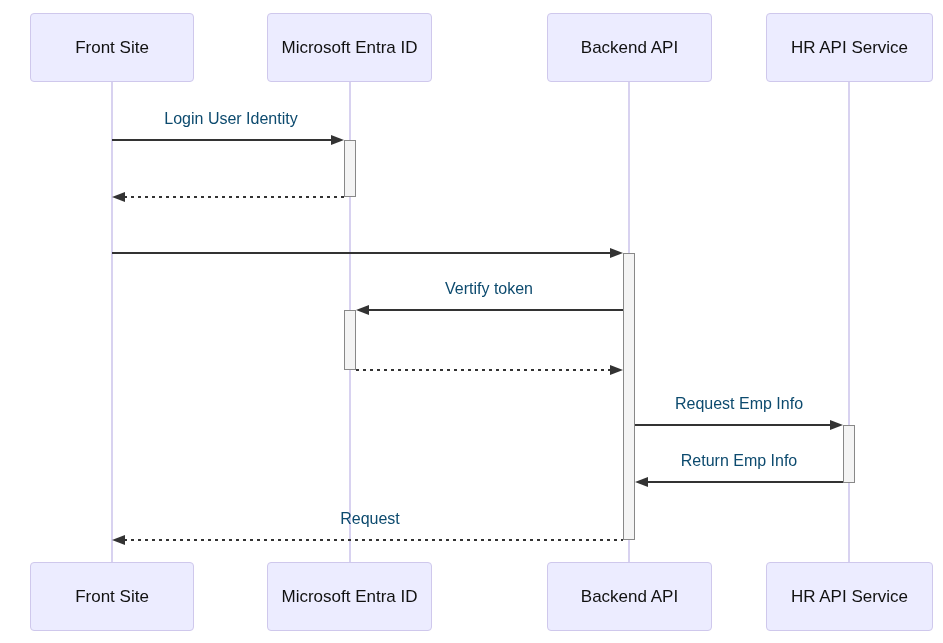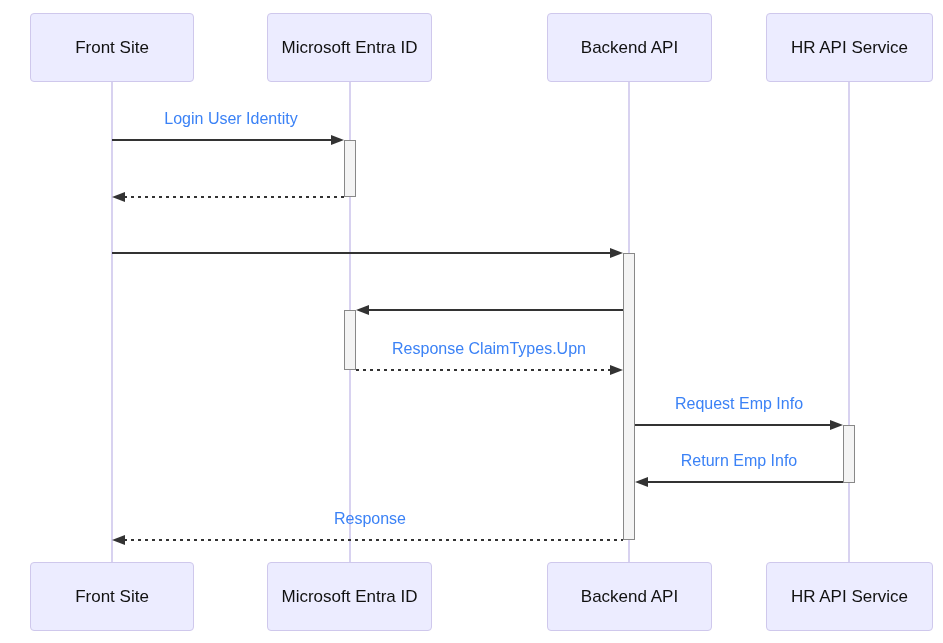--- a/index.html
+++ b/index.html
@@ -36,21 +36,21 @@
     width: 12px;
     background: #f4f4f4;
     border: 1px solid #888888;
     box-sizing: border-box;
   }
   .msg-label {
     position: absolute;
     width: 420px;
     text-align: center;
     font-size: 16px;
-    color: #3b82f6;
+    color: #0c4a6e;
     line-height: 22px;
     height: 22px;
   }
   .msg-line {
     position: absolute;
     height: 2px;
   }
   .msg-line.solid { background: #333333; }
   .msg-line.dashed {
     background: repeating-linear-gradient(90deg, #333333 0 3px, transparent 3px 7px);
@@ -83,36 +83,36 @@
   <div class="msg-label" style="left:21px; top:108px">Login User Identity</div>
   <div class="msg-line solid" style="left:112px; top:139px; width:223px"></div>
   <div class="arrowhead right" style="left:331px; top:135px"></div>
 
   <div class="msg-line dashed" style="left:124px; top:196px; width:220px"></div>
   <div class="arrowhead left" style="left:112px; top:192px"></div>
 
   <div class="msg-line solid" style="left:112px; top:252px; width:502px"></div>
   <div class="arrowhead right" style="left:610px; top:248px"></div>
 
+  <div class="msg-label" style="left:279px; top:278px">Vertify token</div>
   <div class="msg-line solid" style="left:368px; top:309px; width:255px"></div>
   <div class="arrowhead left" style="left:356px; top:305px"></div>
 
-  <div class="msg-label" style="left:279px; top:338px">Response ClaimTypes.Upn</div>
   <div class="msg-line dashed" style="left:356px; top:369px; width:258px"></div>
   <div class="arrowhead right" style="left:610px; top:365px"></div>
 
   <div class="msg-label" style="left:529px; top:393px">Request Emp Info</div>
   <div class="msg-line solid" style="left:635px; top:424px; width:201px"></div>
   <div class="arrowhead right" style="left:830px; top:420px"></div>
 
   <div class="msg-label" style="left:529px; top:450px">Return Emp Info</div>
   <div class="msg-line solid" style="left:647px; top:481px; width:196px"></div>
   <div class="arrowhead left" style="left:635px; top:477px"></div>
 
-  <div class="msg-label" style="left:160px; top:508px">Response</div>
+  <div class="msg-label" style="left:160px; top:508px">Request</div>
   <div class="msg-line dashed" style="left:124px; top:539px; width:499px"></div>
   <div class="arrowhead left" style="left:112px; top:535px"></div>
 
   <div class="actor" style="left:30px;  top:13px; width:164px">
     <span>Front Site</span>
   </div>
   <div class="actor" style="left:267px; top:13px; width:165px">
     <span>Microsoft Entra ID</span>
   </div>
   <div class="actor" style="left:547px; top:13px; width:165px">

